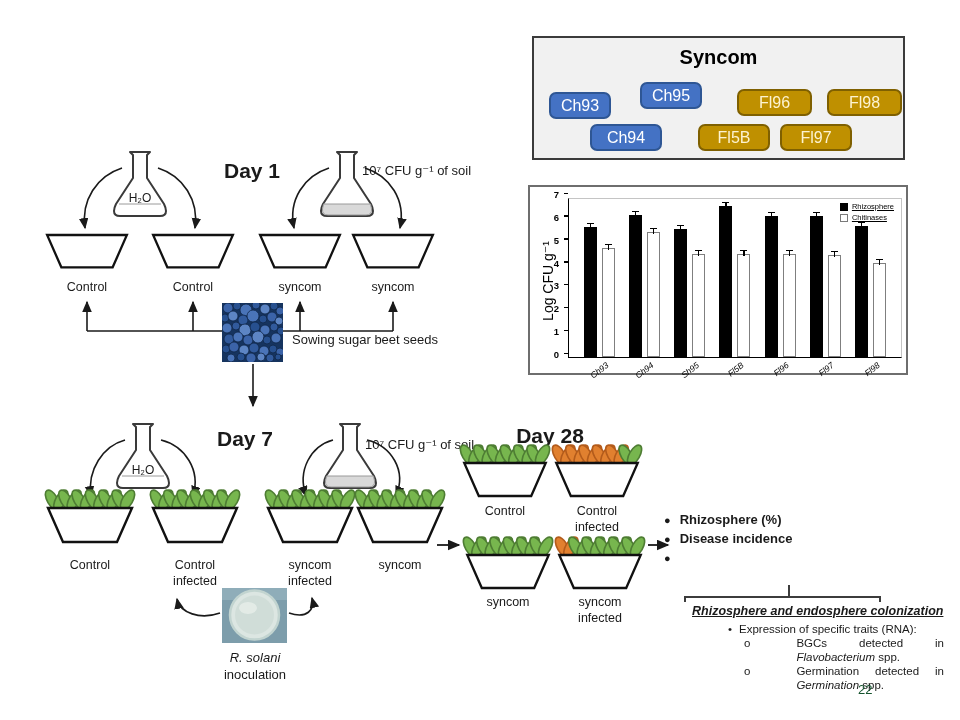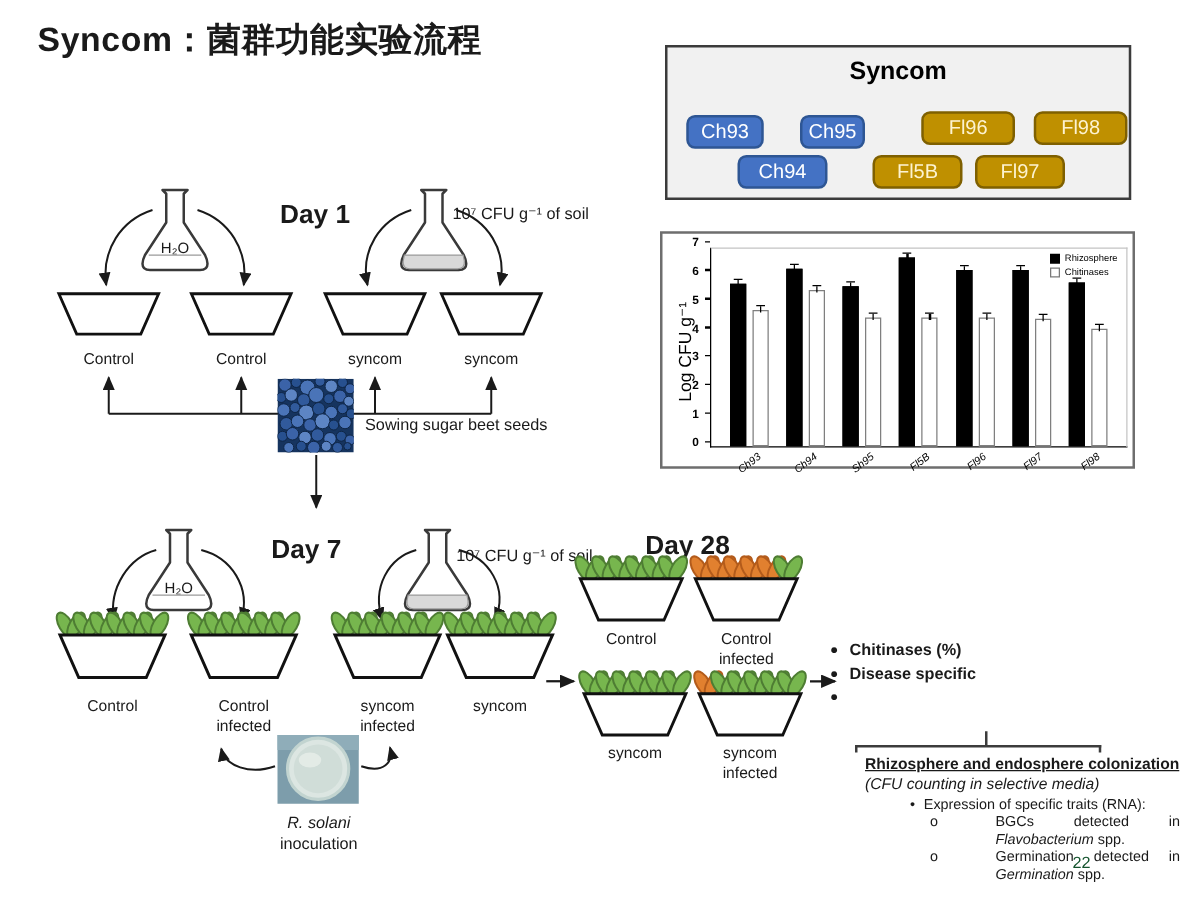--- a/index.html
+++ b/index.html
@@ -30,21 +30,21 @@
   .bar{width:13px;background:#000;border:1px solid #000;box-sizing:border-box;position:relative;}
   .bar.white{background:#fff;border:1px solid #7f7f7f;}
   .errbar{position:absolute;top:-5px;left:50%;width:7px;margin-left:-3.5px;height:5px;border-top:1.4px solid #000;}
   .errbar::after{content:"";position:absolute;left:50%;top:0;width:1.2px;height:5px;background:#000;margin-left:-.6px;}
   .xlabel{position:absolute;top:100%;right:35%;margin-top:3px;transform-origin:100% 0;
           transform:rotate(-38deg);font-style:italic;font-size:8.5px;white-space:nowrap;color:#000;}
   .yaxis{position:absolute;left:0;top:0;bottom:0;width:38px;}
   .ytick{position:absolute;right:9px;font-size:9.5px;font-weight:bold;color:#000;}
   .ymark{position:absolute;right:0;width:4px;height:1.5px;background:#000;}
   .chart-legend{position:absolute;right:12px;top:15px;display:flex;flex-direction:column;gap:2px;}
-  .legend-row{display:flex;align-items:center;gap:4px;font-size:7.5px;color:#000;}
+  .legend-row{display:flex;align-items:center;gap:4px;font-size:7.5px;color:#000;text-decoration:underline;}
   .swatch{width:8px;height:8px;background:#000;display:inline-block;box-sizing:border-box;}
   .swatch.white{background:#fff;border:1px solid #7a7a7a;}
 
   
   .diagram{position:absolute;left:15px;top:128px;}
   svg text{font-family:"Liberation Sans","DejaVu Sans",sans-serif;fill:#1a1a1a;}
   .svg-day{font-size:21px;font-weight:bold;}
   .svg-lbl{font-size:12.5px;}
   .svg-lbl13{font-size:13px;}
   .svg-ital{font-size:13px;font-style:italic;}
@@ -56,40 +56,39 @@
   .outcome .dot{font-size:11px;line-height:16px;}
   .outcome .wrap{width:112px;text-align:justify;}
 
   
   .bracket{position:absolute;left:684px;top:596px;width:197px;height:6px;box-sizing:border-box;
            border-top:2px solid #3c3c3c;border-left:2px solid #3c3c3c;border-right:2px solid #3c3c3c;}
   .bracket-tick{position:absolute;left:788px;top:585px;width:2px;height:12px;background:#3c3c3c;}
 
   
   .analysis{position:absolute;left:692px;top:604px;width:252px;font-size:12.5px;line-height:15.5px;}
-  .an-under{font-weight:bold;text-decoration:underline;}
+  .an-under{font-style:italic;font-weight:bold;text-decoration:underline;}
   .an-ital{font-style:italic;}
   .an-bullet{display:flex;gap:7px;padding-left:36px;font-size:11.5px;line-height:14px;margin-top:2px;}
   .an-sub{display:flex;gap:7px;padding-left:52px;font-size:11.5px;line-height:14px;}
   .an-sub .txt{width:150px;text-align:justify;margin-left:39px;}
   .sp-ital{font-style:italic;}
 
   .page-number{position:absolute;left:858px;top:682px;font-size:13px;color:#14532d;}
 </style>
 </head>
 <body>
 
 <div class="slide">
 
-  <div class="title">Syncom：菌群功能实验流程</div>
 
   <div class="syncom-box">
     <div class="syncom-title">Syncom</div>
     <div class="chip blue" style="left:15px;top:54px;width:62px">Ch93</div>
-    <div class="chip blue" style="left:106px;top:54px;width:52px">Ch95</div>
+    <div class="chip blue" style="left:106px;top:44px;width:62px">Ch95</div>
     <div class="chip gold" style="left:203px;top:51px;width:75px">Fl96</div>
     <div class="chip gold" style="left:293px;top:51px;width:75px">Fl98</div>
     <div class="chip blue" style="left:56px;top:86px;width:72px">Ch94</div>
     <div class="chip gold" style="left:164px;top:86px;width:72px">Fl5B</div>
     <div class="chip gold" style="left:246px;top:86px;width:72px">Fl97</div>
   </div>
 
   <div class="chart-box">
     <div class="ytitle">Log CFU g⁻¹</div>
     <div class="yaxis">
@@ -452,37 +451,36 @@
     <text class="svg-lbl" x="493" y="478" text-anchor="middle">syncom</text>
     <text class="svg-lbl" x="585" y="478" text-anchor="middle">syncom</text>
     <text class="svg-lbl" x="585" y="494" text-anchor="middle">infected</text>
 
     <path d="M 633 417 H 653" fill="none" stroke="#1a1a1a" stroke-width="1.8" marker-end="url(#ah)"></path>
   </svg>
 
   <div class="outcomes">
     <div class="outcome">
       <span class="dot">●</span>
-      <span>Chitinases (%)</span>
+      <span>Rhizosphere (%)</span>
     </div>
     <div class="outcome">
       <span class="dot">●</span>
-      <span>Disease specific</span>
+      <span>Disease incidence</span>
     </div>
     <div class="outcome">
       <span class="dot">●</span>
     </div>
   </div>
 
   <div class="bracket"></div>
   <div class="bracket-tick"></div>
 
   <div class="analysis">
     <div class="an-under">Rhizosphere and endosphere colonization</div>
-    <div class="an-ital">(CFU counting in selective media)</div>
     <div class="an-bullet">
       <span>•</span>
       <span>Expression of specific traits (RNA):</span>
     </div>
     <div class="an-sub">
       <span>o</span>
       <span class="txt"><span>BGCs detected in</span>
         <span class="sp-ital">Flavobacterium</span>
         <span>spp.</span></span>
     </div>

